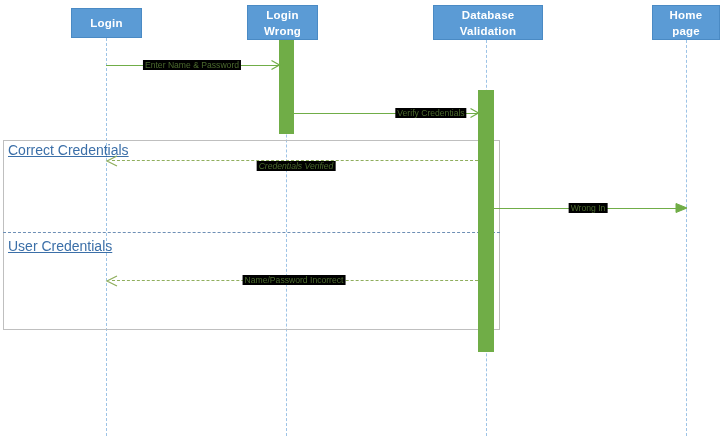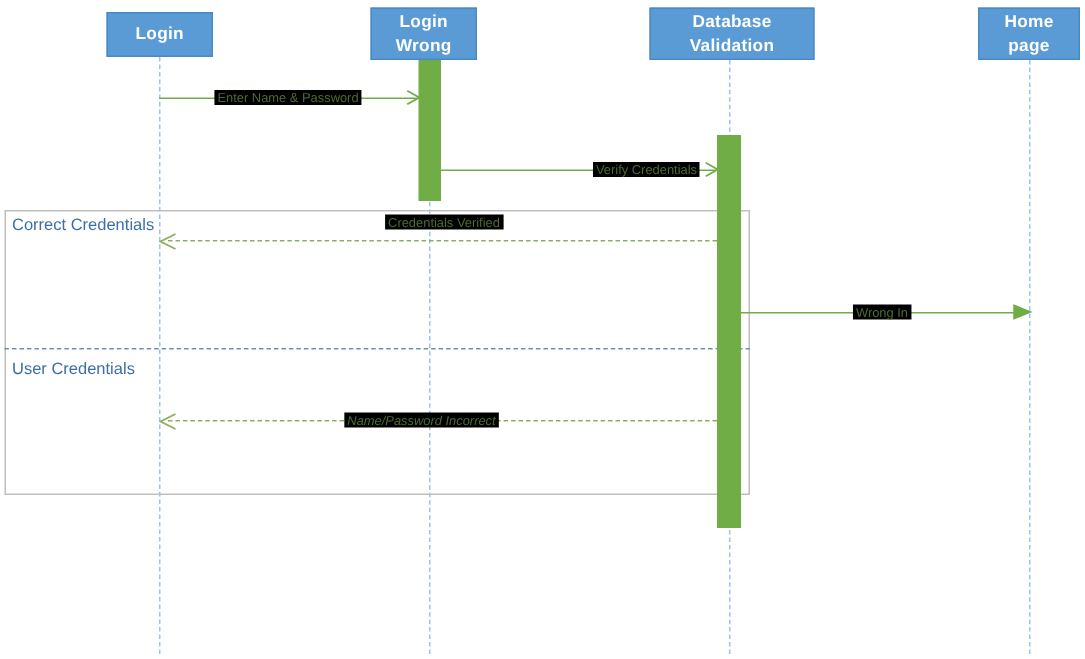--- a/index.html
+++ b/index.html
@@ -78,24 +78,25 @@
     border: 1px solid #BFBFBF;
     background: transparent;
   }
   .fragment-divider {
     position: absolute;
     height: 0;
     border-top: 1px dashed #6E8FB5;
   }
   .fragment-label {
     position: absolute;
-    font-size: 11px;
+    font-size: 14px;
     color: #3B6FA8;
     white-space: nowrap;
     line-height: 10px;
+    text-decoration: underline;
   }
 </style>
 </head>
 <body>
 
 <div id="canvas">
 
   <div class="lifeline" style="left:106px; top:38px; height:398px;"></div>
   <div class="lifeline" style="left:286px; top:40px; height:396px;"></div>
   <div class="lifeline" style="left:486px; top:40px; height:396px;"></div>
@@ -125,37 +126,37 @@
     </svg>
   </div>
   <div class="msg-label" style="left:400px; top:113px;margin-left:31px;">Verify Credentials</div>
 
   <div class="msg-line dashed" style="left:112px; top:160px; width:366px;"></div>
   <div class="arrow-head" style="left:106px; top:160px;">
     <svg width="12" height="12" viewBox="0 0 12 12">
       <path d="M11 1 L1 6 L11 11" fill="none" stroke="#8FAE5D" stroke-width="1.2"></path>
     </svg>
   </div>
-  <div class="msg-label" style="left:296px; top:148px;">Credentials Verified</div>
+  <div class="msg-label" style="left:296px; top:166px;font-style:italic;">Credentials Verified</div>
 
   <div class="msg-line" style="left:494px; top:208px; width:186px;"></div>
   <div class="arrow-head" style="left:676px; top:208px;">
     <svg width="12" height="10" viewBox="0 0 12 10">
       <path d="M0 0.5 L11 5 L0 9.5 Z" fill="#70AD47" stroke="#70AD47" stroke-width="1"></path>
     </svg>
   </div>
   <div class="msg-label" style="left:588px; top:208px;">Wrong In</div>
 
   <div class="msg-line dashed" style="left:112px; top:280px; width:366px;"></div>
   <div class="arrow-head" style="left:106px; top:280px;">
     <svg width="12" height="12" viewBox="0 0 12 12">
       <path d="M11 1 L1 6 L11 11" fill="none" stroke="#8FAE5D" stroke-width="1.2"></path>
     </svg>
   </div>
-  <div class="msg-label" style="left:281px; top:280px;font-style:italic;">Name/Password Incorrect</div>
+  <div class="msg-label" style="left:294px; top:280px;">Name/Password Incorrect</div>
 
   <div class="participant" style="left:71px; top:8px; width:71px; height:30px;">
     <span>Login</span>
   </div>
 
   <div class="participant" style="left:247px; top:5px; width:71px; height:35px; flex-direction:column;">
     <span>Login</span>
     <span>Wrong</span>
   </div>
 

